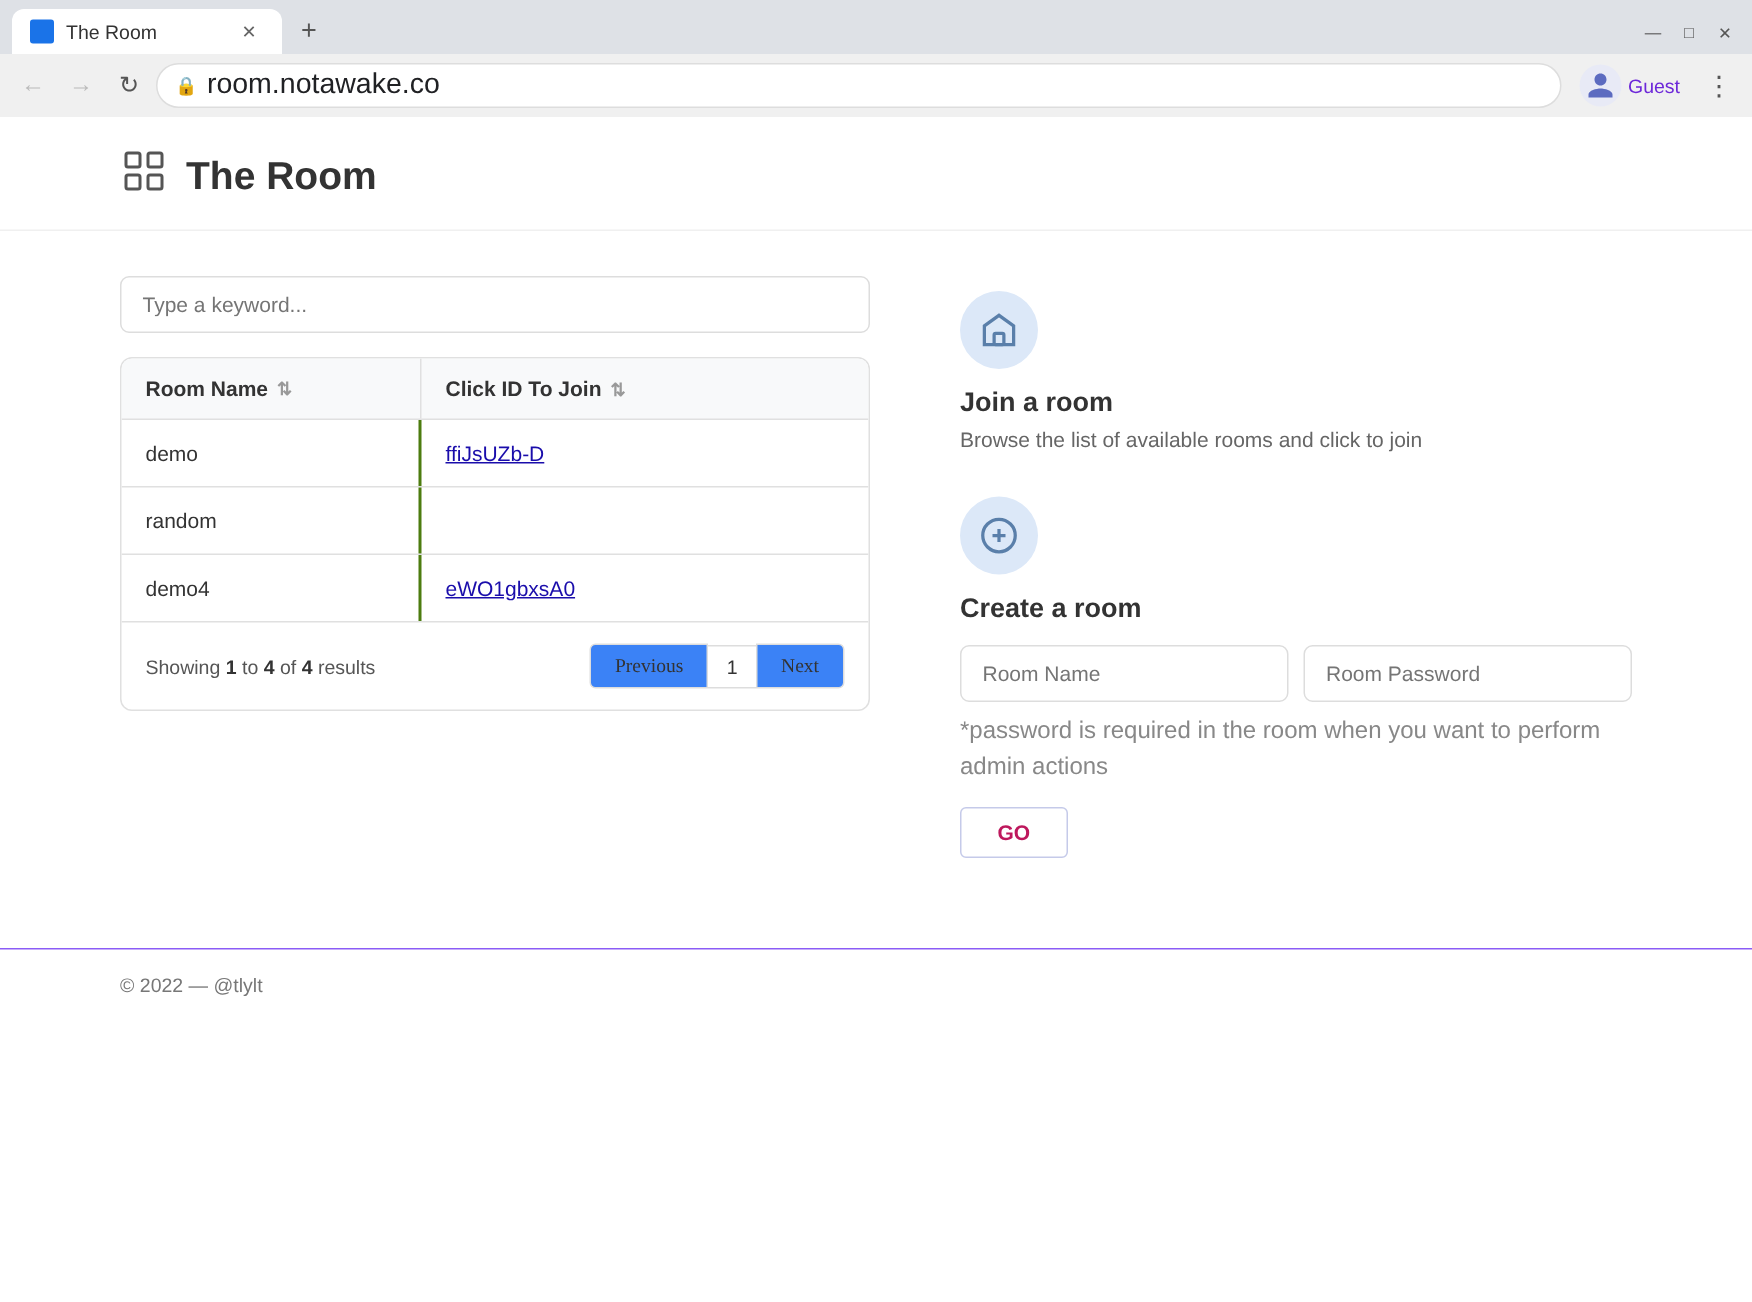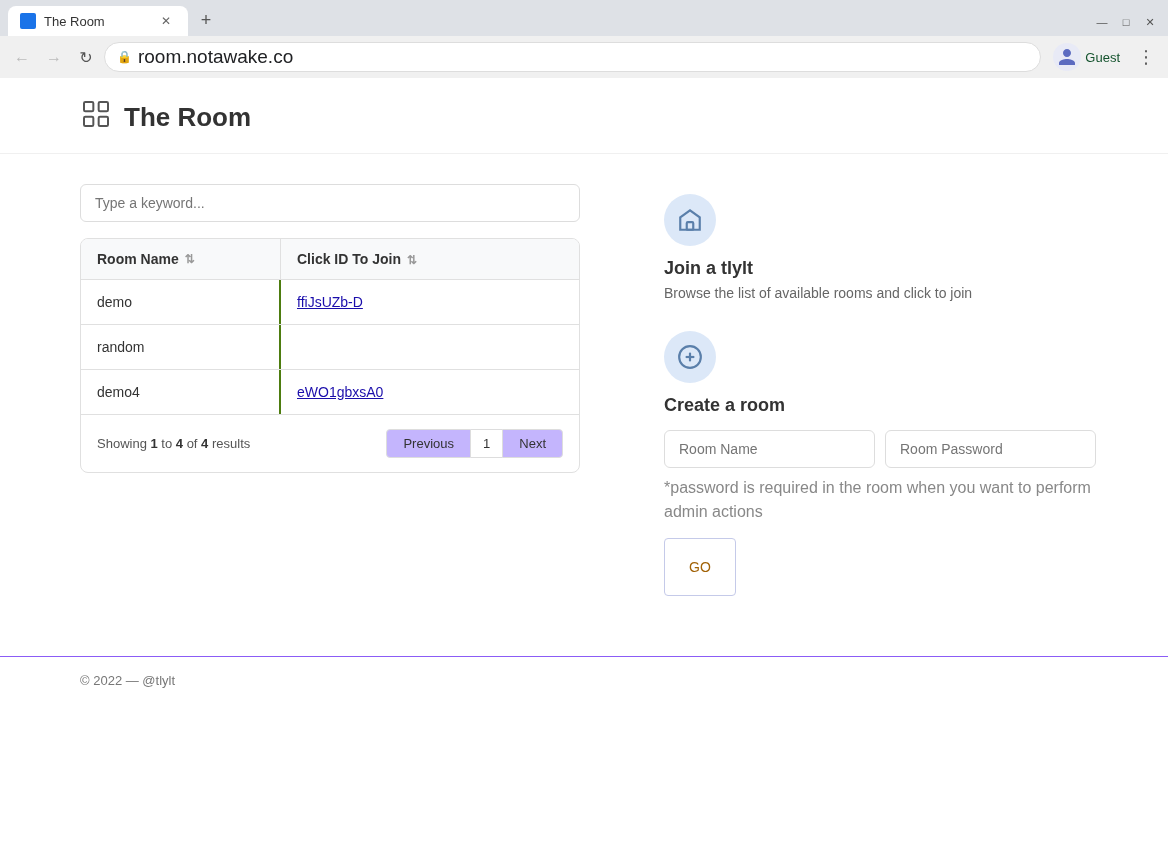--- a/index.html
+++ b/index.html
@@ -146,21 +146,21 @@
     }
     .site-title {
       font-size: 26px;
       font-weight: 600;
       color: #333;
     }
 
     .main-area {
       display: flex;
       padding: 30px 80px;
-      gap: 84px;
+      gap: 60px;
     }
 
     
     .left-panel {
       flex: 0 0 500px;
     }
     .search-input {
       width: 100%;
       padding: 10px 14px;
       border: 1px solid #ddd;
@@ -236,24 +236,25 @@
     .showing-text { }
     .showing-text strong { font-weight: 700; color: #333; }
     .pagination {
       display: flex;
       align-items: center;
       gap: 0;
     }
     .page-btn {
       padding: 6px 16px;
       border: 1px solid #ddd;
-      background: #c4b5fd;
-      color: #333;
-      cursor: pointer;
-      font-size: 13px;
+      background: #3b82f6;
+      color: #333;
+      cursor: pointer;
+      font-size: 13px;
+      font-family: Liberation Serif, serif;
     }
     .page-btn:first-child { border-radius: 4px 0 0 4px; }
     .page-btn:last-child { border-radius: 0 4px 4px 0; }
     .page-number {
       padding: 6px 12px;
       border: 1px solid #ddd;
       border-left: none;
       border-right: none;
       background: #fff;
       color: #333;
@@ -305,26 +306,26 @@
       color: #999;
       outline: none;
     }
     .create-note {
       font-size: 16px;
       color: #888;
       margin-bottom: 14px;
       line-height: 1.5;
     }
     .go-btn {
-      padding: 20px 24px;
+      padding: 8px 24px;
       background: #fff;
       border: 1px solid #c5cae9;
-      color: #a16207;
+      color: #be185d;
       font-size: 14px;
-      font-weight: 400;
+      font-weight: 700;
       border-radius: 4px;
       cursor: pointer;
     }
 
     
     .page-footer {
       padding: 16px 80px;
       color: #777;
       font-size: 13px;
       border-top: 1px solid #8b5cf6;
@@ -356,21 +357,21 @@
     <div class="address-bar">
       <span class="lock-icon">🔒</span>
       <span class="address-text">room.notawake.co</span>
     </div>
     <div class="user-area">
       <div class="user-icon">
         <svg width="20" height="20" viewBox="0 0 24 24" fill="#5c6bc0">
             <path d="M12 12c2.7 0 4.8-2.1 4.8-4.8S14.7 2.4 12 2.4 7.2 4.5 7.2 7.2 9.3 12 12 12zm0 2.4c-3.2 0-9.6 1.6-9.6 4.8v2.4h19.2v-2.4c0-3.2-6.4-4.8-9.6-4.8z"></path>
           </svg>
       </div>
-      <span style="font-size:13px; color:#14532d;">Guest</span>
+      <span style="font-size:13px; color:#6d28d9;">Guest</span>
     </div>
     <div class="menu-icon">⋮</div>
   </div>
 </div>
 
 <div class="page-content">
 
   <div class="page-header">
     <span class="site-icon">
       <svg width="32" height="32" viewBox="0 0 24 24" fill="none" stroke="#555" stroke-width="1.5">
@@ -432,21 +433,21 @@
 
     <div class="right-panel">
 
       <div class="section-block">
         <div class="section-icon-wrap">
           <svg width="26" height="26" viewBox="0 0 24 24" fill="none" stroke="#5a7faa" stroke-width="2">
             <path d="M3 9.5L12 3l9 6.5V21H3V9.5z"></path>
             <rect x="9" y="14" width="6" height="7" rx="1"></rect>
           </svg>
         </div>
-        <div class="section-title">Join a tlylt</div>
+        <div class="section-title">Join a room</div>
         <div class="section-desc">Browse the list of available rooms and click to join</div>
       </div>
 
       <div class="section-block">
         <div class="section-icon-wrap">
           <svg width="26" height="26" viewBox="0 0 24 24" fill="none" stroke="#5a7faa" stroke-width="2">
             <circle cx="12" cy="12" r="10"></circle>
             <line x1="12" y1="8" x2="12" y2="16"></line>
             <line x1="8" y1="12" x2="16" y2="12"></line>
           </svg>

